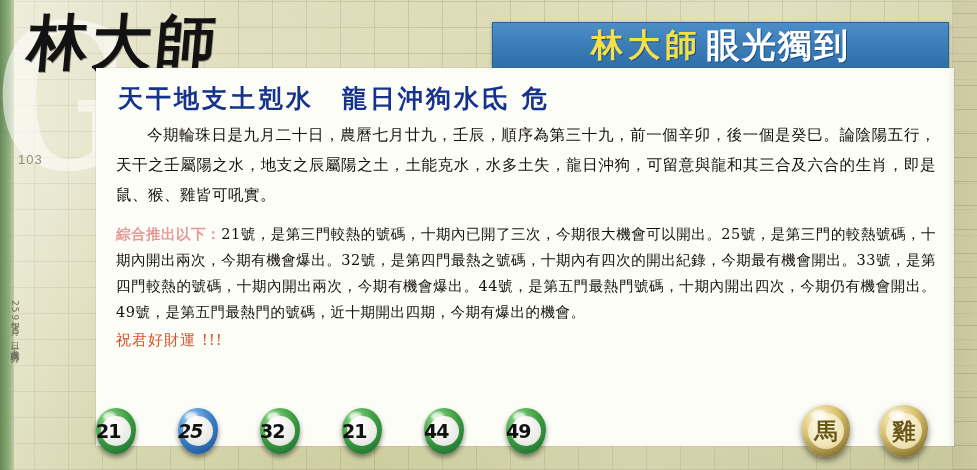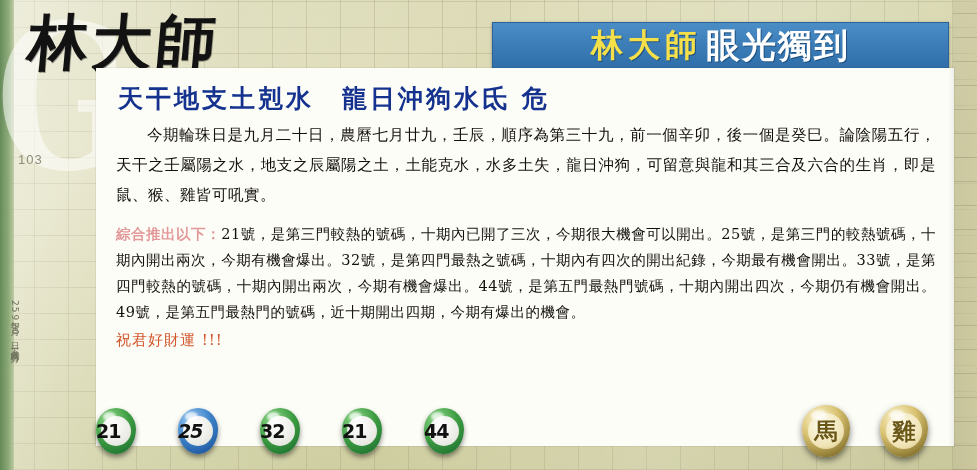--- a/index.html
+++ b/index.html
@@ -229,20 +229,25 @@
     <div class="ball green">
       <span class="disc"></span>
       <span class="num">21</span>
       <span class="gloss"></span>
     </div>
     <div class="ball green">
       <span class="disc"></span>
       <span class="num">44</span>
       <span class="gloss"></span>
     </div>
+    <div class="ball green">
+      <span class="disc"></span>
+      <span class="num">49</span>
+      <span class="gloss"></span>
+    </div>
 
     <div id="spacer-balls"></div>
 
     <div class="zodiac">
       <span class="zdisc"></span>
       <span class="zch">馬</span>
       <span class="gloss"></span>
     </div>
     <div class="zodiac">
       <span class="zdisc"></span>

